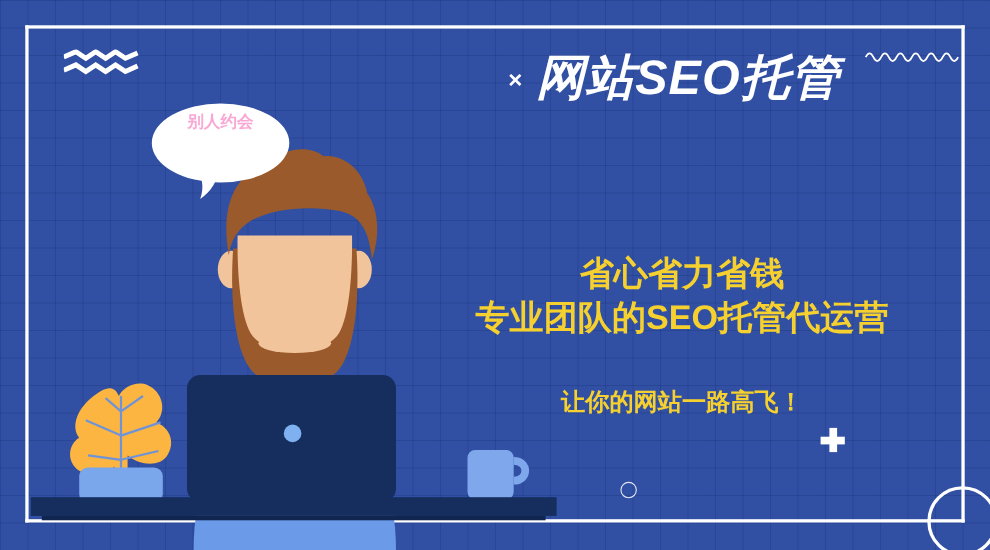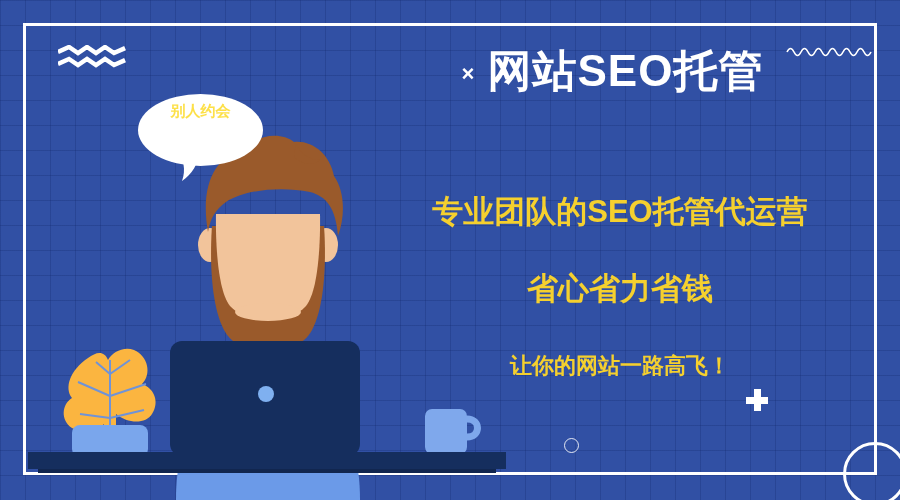--- a/index.html
+++ b/index.html
@@ -55,21 +55,21 @@
   .plus-mark:before{ left:8px; top:0; width:7px; height:22px; }
   .plus-mark:after{ left:0; top:8px; width:22px; height:7px; }
 
   
   .headline{
     position:absolute; left:340px; top:44px; width:545px;
     text-align:center;
   }
   .headline .title{
     color:#ffffff; font-size:44px; font-weight:bold; line-height:54px;
-    letter-spacing:1px; white-space:nowrap;
+    letter-spacing:1px; white-space:nowrap;font-style:italic;
   }
   .headline .title .x-mark{
     font-size:22px; font-weight:bold; vertical-align:middle;
     margin-right:12px; display:inline-block;
   }
   .headline .subtitle{
     color:#ffffff; font-size:16.5px; line-height:24px; margin-top:12px;
     white-space:nowrap; letter-spacing:.3px;
   }
 
@@ -88,21 +88,21 @@
   .illustration{ position:absolute; left:0; top:0; width:560px; height:500px; }
 
   
   .bubble{
     position:absolute; left:138px; top:94px;
     width:125px; height:72px; background:#ffffff; border-radius:50%/50%;
     z-index:5;
   }
   .bubble-text{
     position:absolute; left:138px; top:100px; width:125px;
-    text-align:center; color:#fde047; font-size:15px; line-height:21px;
+    text-align:center; color:#f9a8d4; font-size:15px; line-height:21px;
     font-weight:bold; z-index:6;
   }
   .bubble-tail{
     position:absolute; left:176px; top:150px; width:26px; height:32px; z-index:5;
   }
 
   
   .desk{
     position:absolute; left:28px; top:452px; width:478px; height:17px;
     background:#152e5e;
@@ -192,18 +192,18 @@
     <div>别人约会</div>
   </div>
 
   <div class="headline">
     <div class="title">
       <span class="x-mark">×</span><span>网站SEO托管</span>
     </div>
   </div>
 
   <div class="slogans">
+    <div class="slogan s2">省心省力省钱</div>
     <div class="slogan s1">专业团队的SEO托管代运营</div>
-    <div class="slogan s2">省心省力省钱</div>
     <div class="slogan s3">让你的网站一路高飞！</div>
   </div>
 
 </div>
 
 </body></html>

